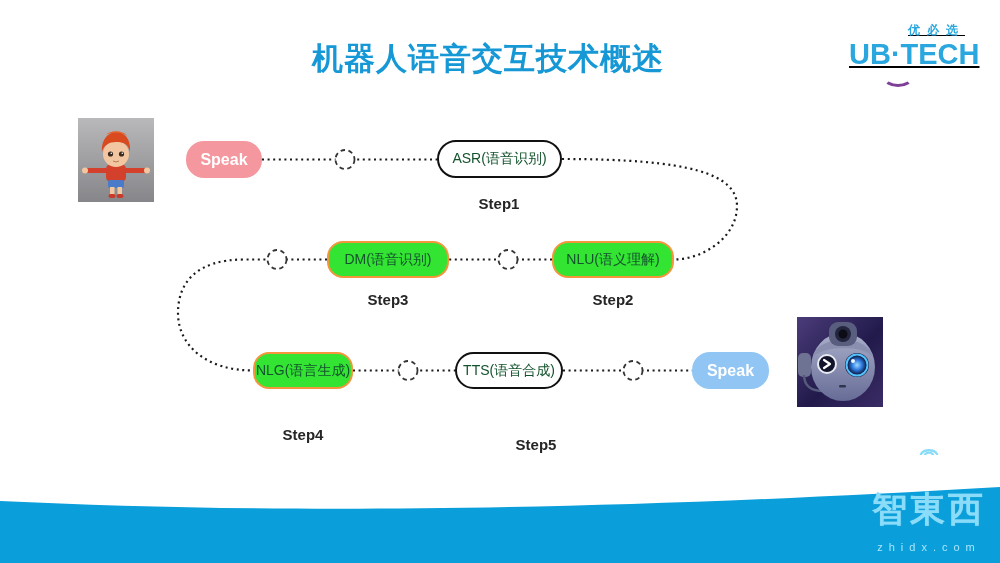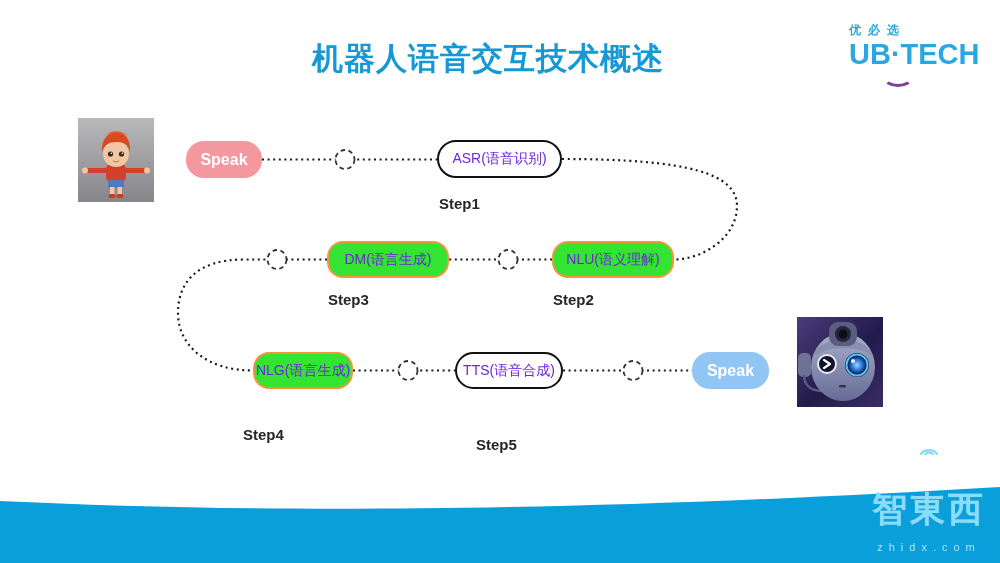--- a/index.html
+++ b/index.html
@@ -4,44 +4,44 @@
 <style>
   html,body{margin:0;padding:0;}
   body{font-family:"Liberation Sans","DejaVu Sans",sans-serif;}
   .slide{position:relative;width:1000px;height:563px;background:#ffffff;overflow:hidden;}
 
   
   .title{position:absolute;left:0;top:38px;width:976px;text-align:center;
          font-size:31px;font-weight:bold;color:#1598D5;letter-spacing:1px;}
 
   
-  .ubtech{position:absolute;right:33px;top:22px;width:118px;text-align:left;}
+  .ubtech{position:absolute;right:33px;top:22px;width:118px;text-align:right;text-decoration:underline;}
   .ubtech-cn{font-size:12px;font-weight:bold;color:#29A7DE;letter-spacing:7px;padding-right:2px;}
   .ubtech-en{font-size:29px;font-weight:bold;color:#29A7DE;letter-spacing:0px;line-height:30px;}
   .ubtech-smile{position:absolute;left:34px;top:46px;width:24px;height:13px;
                 border:3px solid transparent;border-bottom:3px solid #7D3F98;border-radius:50%;}
 
   
   .pic{position:absolute;display:block;}
   .pic-left{left:78px;top:118px;}
   .pic-right{left:797px;top:317px;}
 
   
   .connectors{position:absolute;left:0;top:0;z-index:1;pointer-events:none;}
 
   
   .node{position:absolute;z-index:2;display:flex;align-items:center;justify-content:center;
-        box-sizing:border-box;font-size:14px;color:#6d28d9;}
+        box-sizing:border-box;font-size:14px;color:#14532d;}
   .pill{border-radius:18px;font-weight:bold;font-size:16px;color:#ffffff;}
   .pill-pink{background:#F4979E;}
   .pill-blue{background:#90C5F4;}
   .outline{background:#ffffff;border:2px solid #111111;border-radius:19px;}
   .green{background:#33E433;border:2.5px solid #F5953C;border-radius:16px;}
 
-  .step{position:absolute;z-index:2;width:120px;
+  .step{position:absolute;z-index:2;width:120px;text-align:center;
         font-size:15px;font-weight:bold;color:#262626;}
 
   
   .wave{position:absolute;left:0;top:0;z-index:0;pointer-events:none;}
   .zhidx{position:absolute;right:14px;bottom:10px;z-index:3;text-align:center;}
   .zhidx-name{font-size:35px;font-weight:bold;color:#8ADCF8;letter-spacing:3px;line-height:36px;
               text-shadow:0 0 1px #5FC6EE;margin-top:32px;}
   .zhidx-domain{font-size:11px;color:#A9E6FA;letter-spacing:6px;margin-top:14px;}
   .zhidx-antenna{height:10px;}
 </style>
@@ -150,21 +150,21 @@
       <circle cx="408" cy="370.5" r="9.5"></circle>
       <circle cx="633" cy="370.5" r="9.5"></circle>
     </g>
   </svg>
 
   <div class="node pill pill-pink" style="left:186px;top:141px;width:76px;height:37px;">Speak</div>
 
   <div class="node outline" style="left:437px;top:140px;width:125px;height:38px;">ASR(语音识别)</div>
   <div class="step" style="left:439px;top:195px;">Step1</div>
 
-  <div class="node green" style="left:327px;top:241px;width:122px;height:37px;">DM(语言生成)</div>
+  <div class="node green" style="left:327px;top:241px;width:122px;height:37px;">DM(语音识别)</div>
   <div class="step" style="left:328px;top:291px;">Step3</div>
 
   <div class="node green" style="left:552px;top:241px;width:122px;height:37px;">NLU(语义理解)</div>
   <div class="step" style="left:553px;top:291px;">Step2</div>
 
   <div class="node green" style="left:253px;top:352px;width:100px;height:37px;">NLG(语言生成)</div>
   <div class="step" style="left:243px;top:426px;">Step4</div>
 
   <div class="node outline" style="left:455px;top:352px;width:108px;height:37px;">TTS(语音合成)</div>
   <div class="step" style="left:476px;top:404px;margin-top:32px;">Step5</div>

